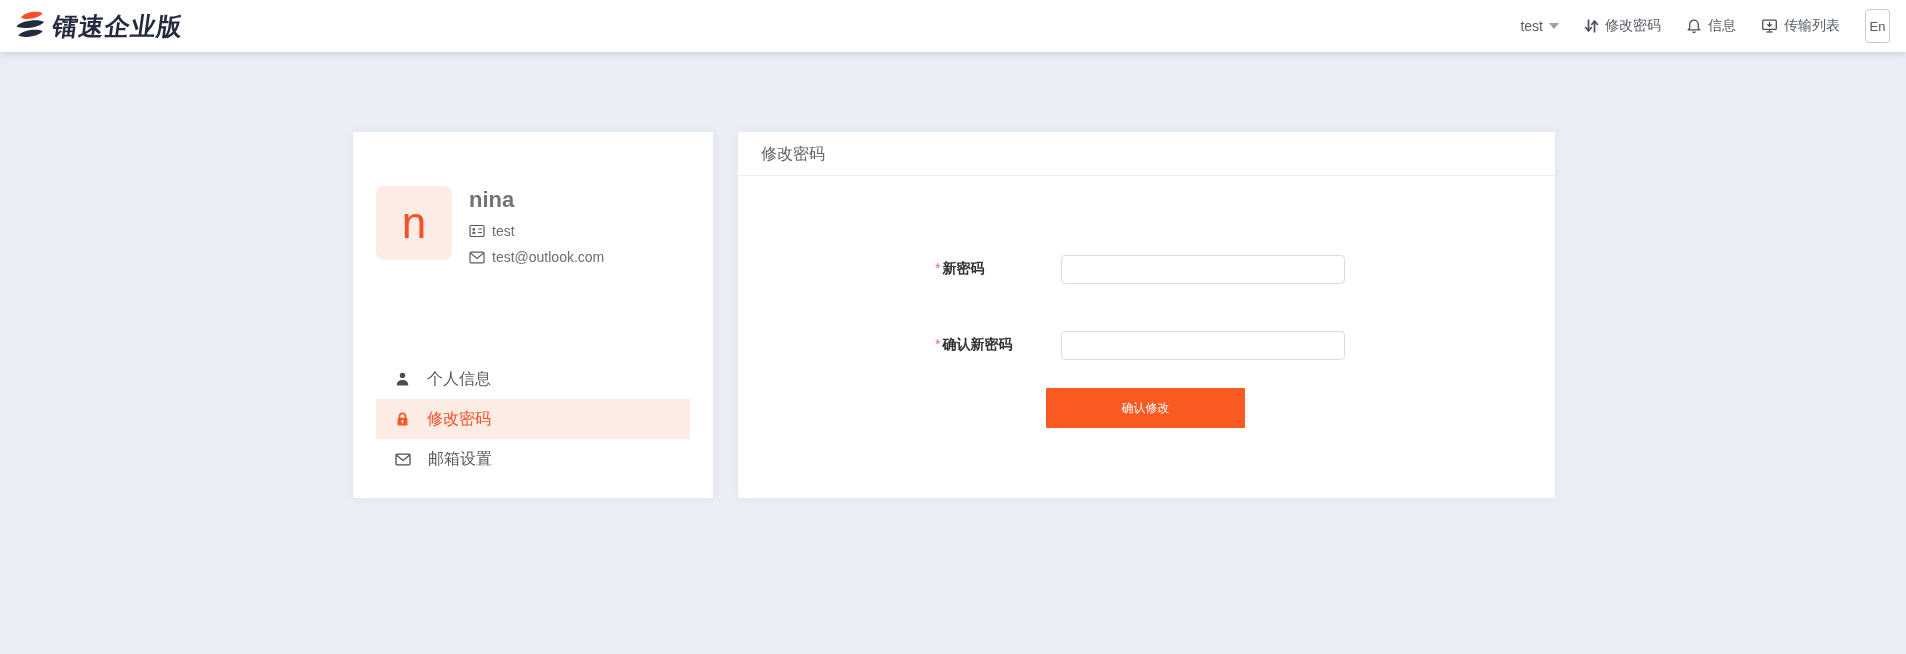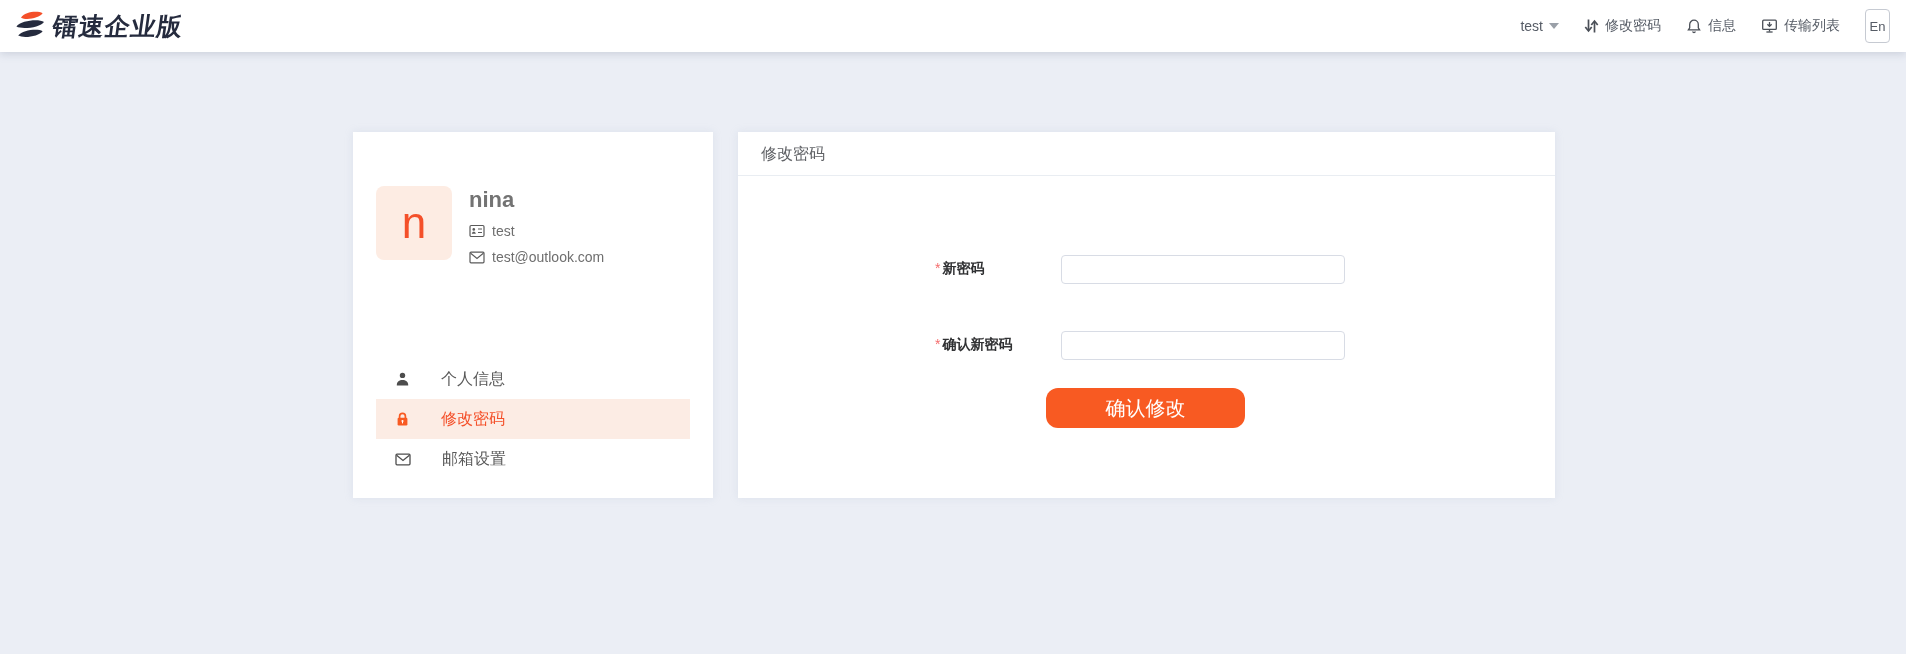--- a/index.html
+++ b/index.html
@@ -52,21 +52,21 @@
     display:flex; align-items:center; justify-content:center;
   }
   .profile-info { margin-left:17px; padding-top:1px; }
   .profile-name { font-size:22px; font-weight:bold; color:#737373; line-height:26px; }
   .profile-row { display:flex; align-items:center; gap:7px; color:#6e6e6e; font-size:14px; margin-top:10px; }
   .profile-row svg { display:block; flex:none; }
 
   .menu { position:absolute; left:0; right:0; top:227px; }
   .menu-item {
     height:40px; margin:0 23px; padding-left:19px;
-    display:flex; align-items:center; gap:31px;
+    display:flex; align-items:center; gap:17px;
     font-size:16px; color:#595959; cursor:pointer;
   }
   .menu-item svg { display:block; flex:none; }
   .menu-item.active { background:#fcece4; color:#f4502a; }
 
   
   .panel { width:817px; height:366px; position:relative; }
   .panel-title {
     height:44px; line-height:44px; padding-left:23px;
     font-size:16px; color:#606266;
@@ -80,22 +80,22 @@
     width:284px; height:29px;
     border:1px solid #d8dce5; border-radius:4px;
     padding:0 8px; font-size:14px; color:#333;
     outline:none; background:#fff;
     font-family:"Liberation Sans","DejaVu Sans",sans-serif;
   }
   .submit-btn {
     position:absolute; left:308px; top:256px;
     width:199px; height:40px;
     background:#f85a22; color:#ffffff;
-    border:none; border-radius:12px;
-    font-size:20px; cursor:pointer;
+    border:none; border-radius:1px;
+    font-size:12px; cursor:pointer;
     font-family:"Liberation Sans","DejaVu Sans",sans-serif;
   }
 </style>
 </head>
 <body>
 
 <div class="header">
   <div class="brand">
     <span>
       <svg width="33" height="31" viewBox="0 0 33 31">

